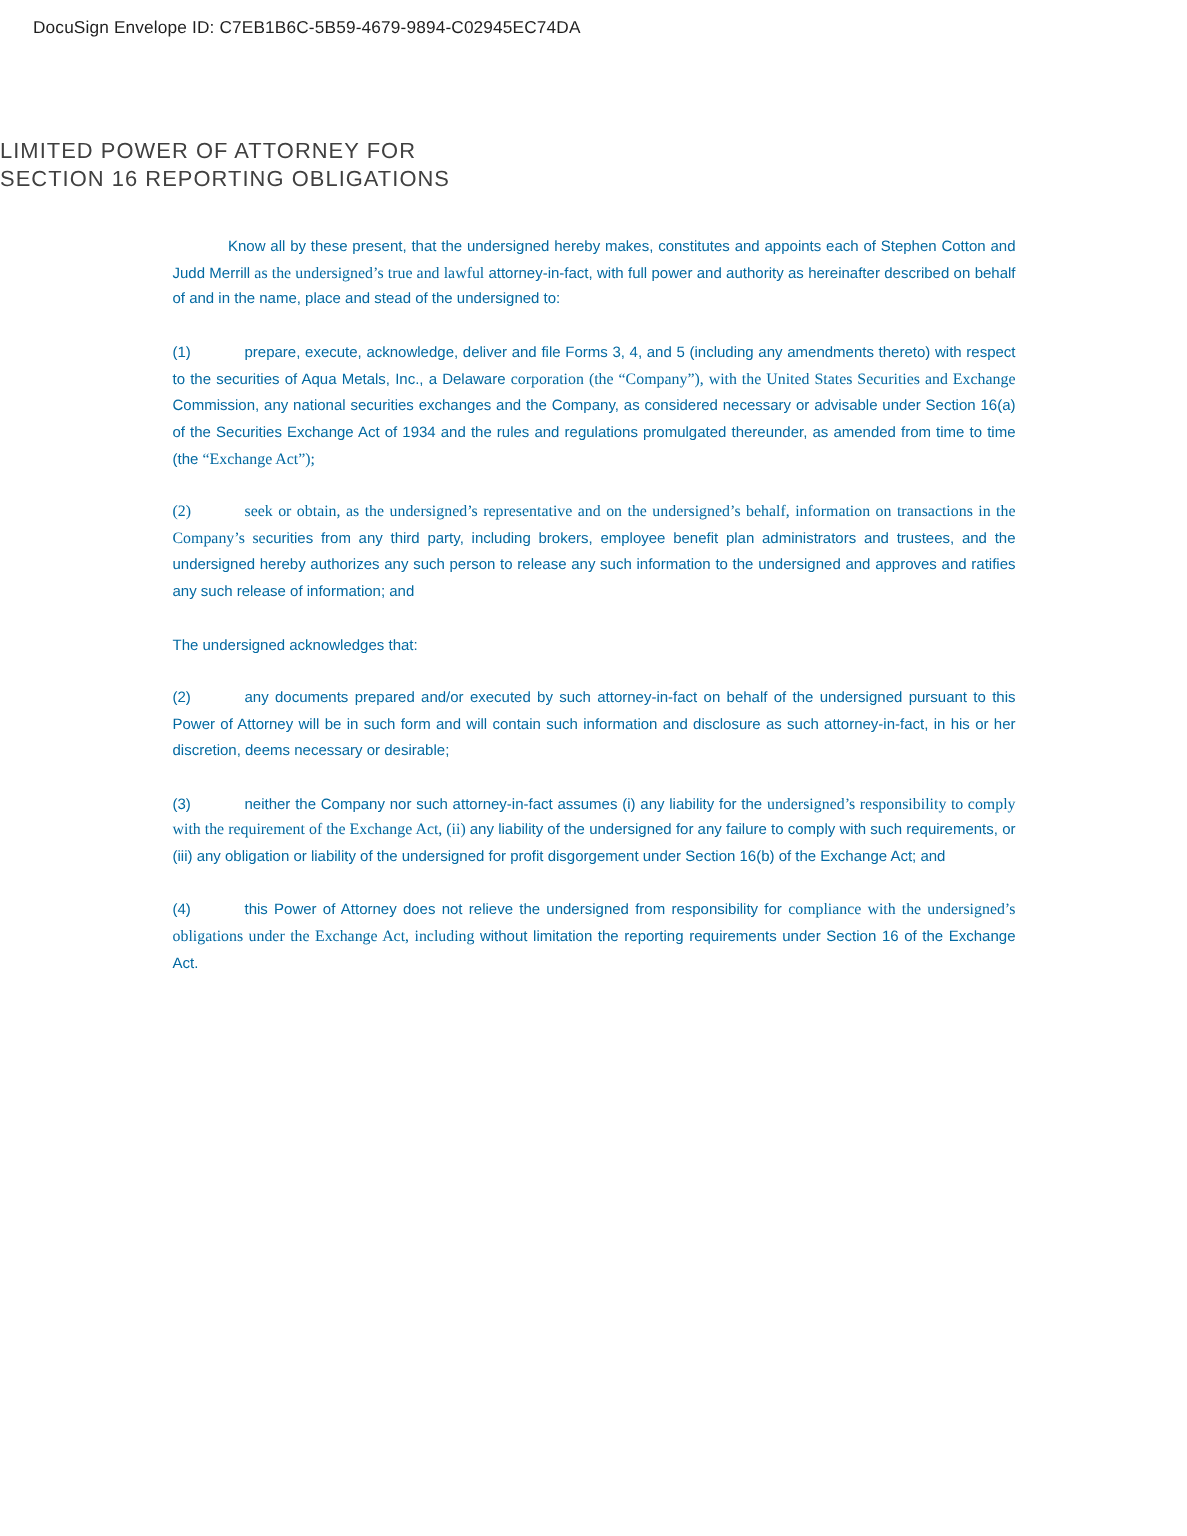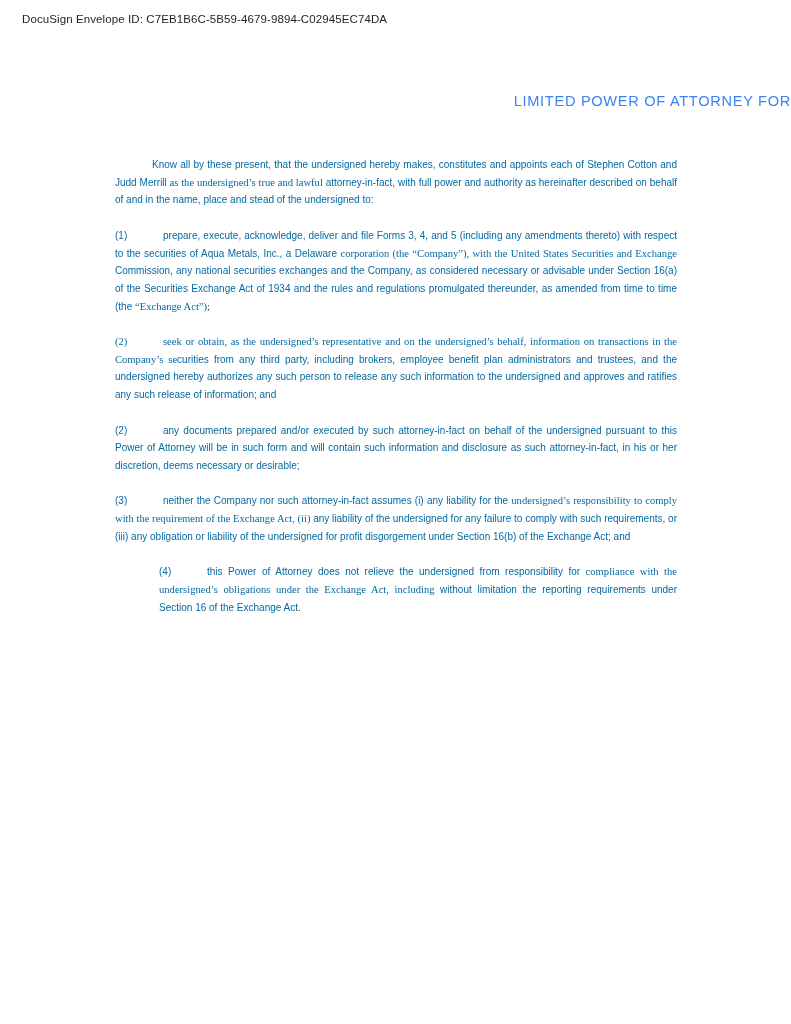--- a/index.html
+++ b/index.html
@@ -23,42 +23,42 @@
     letter-spacing: 0.1px;
     color: #1f1f1f;
     white-space: nowrap;
   }
 
   .doc-title {
     position: absolute;
     top: 92px;
     left: 0;
     width: 100%;
-    text-align: right;
+    text-align: left;
     font-size: 14.6px;
     line-height: 19.3px;
     letter-spacing: 0.7px;
     font-weight: 400;
-    color: #3b82f6;
+    color: #404040;
   }
 
   .doc-body {
     position: absolute;
     left: 115px;
     top: 156px;
     width: 562px;
     font-size: 10px;
     line-height: 17.7px;
     text-align: justify;
     color: #0369a1;
   }
 
   .para { margin: 0 0 17.7px 0; }
   .para.first-indent { text-indent: 37px; }
-  .para:last-child { margin-bottom: 0; margin-left: 44px; }
+  .para:last-child { margin-bottom: 0; }
 
   .pnum {
     display: inline-block;
     width: 48px;
     text-align: left;
     text-indent: 0;
   }
 
   .serif {
     font-family: "Liberation Serif", serif;
@@ -76,31 +76,33 @@
 </style>
 </head>
 <body>
 
 <div class="page">
 
   <div class="docusign-header">DocuSign Envelope ID: C7EB1B6C-5B59-4679-9894-C02945EC74DA</div>
 
   <div class="doc-title">
     <div>LIMITED POWER OF ATTORNEY FOR</div>
+    <div>SECTION 16 REPORTING OBLIGATIONS</div>
   </div>
 
   <div class="doc-body">
 
     <p class="para first-indent"><span>Know all by these present, that the undersigned hereby makes, constitutes and appoints each of Stephen Cotton and Judd Merrill</span><span class="serif"> as the undersigned’s true and lawful </span><span>attorney-in-fact, with full power and authority as hereinafter described on behalf of and in the name, place and stead of the undersigned to:</span></p>
 
     <p class="para"><span class="pnum">(1)</span><span>prepare, execute, acknowledge, deliver and file Forms 3, 4, and 5 (including any amendments thereto) with respect to the securities of Aqua Metals, Inc., a Delaware </span><span class="serif">corporation (the “Company”), with the United States Securities and Exchange </span><span>Commission, any national securities exchanges and the Company, as considered necessary or advisable under Section 16(a) of the Securities Exchange Act of 1934 and the rules and regulations promulgated thereunder, as amended from time to time (the </span><span class="serif">“Exchange Act”);</span></p>
 
     <p class="para"><span class="pnum serif">(2)</span><span class="serif">seek or obtain, as the undersigned’s representative and on the undersigned’s behalf, information on transactions in the Company’s se</span><span>curities from any third party, including brokers, employee benefit plan administrators and trustees, and the undersigned hereby authorizes any such person to release any such information to the undersigned and approves and ratifies any such release of information; and</span></p>
 
 
+    <p class="para">The undersigned acknowledges that:</p>
 
 
     <p class="para"><span class="pnum">(2)</span><span>any documents prepared and/or executed by such attorney-in-fact on behalf of the undersigned pursuant to this Power of Attorney will be in such form and will contain such information and disclosure as such attorney-in-fact, in his or her discretion, deems necessary or desirable;</span></p>
 
     <p class="para"><span class="pnum">(3)</span><span>neither the Company nor such attorney-in-fact assumes (i) any liability for the </span><span class="serif">undersigned’s responsibility to comply with the requirement of the Exchange Act, (ii) </span><span>any liability of the undersigned for any failure to comply with such requirements, or (iii) any obligation or liability of the undersigned for profit disgorgement under Section 16(b) of the Exchange Act; and</span></p>
 
     <p class="para"><span class="pnum">(4)</span><span>this Power of Attorney does not relieve the undersigned from responsibility for </span><span class="serif">compliance with the undersigned’s obligations under the Exchange Act, including </span><span>without limitation the reporting requirements under Section 16 of the Exchange Act.</span></p>
 
   </div>
 

